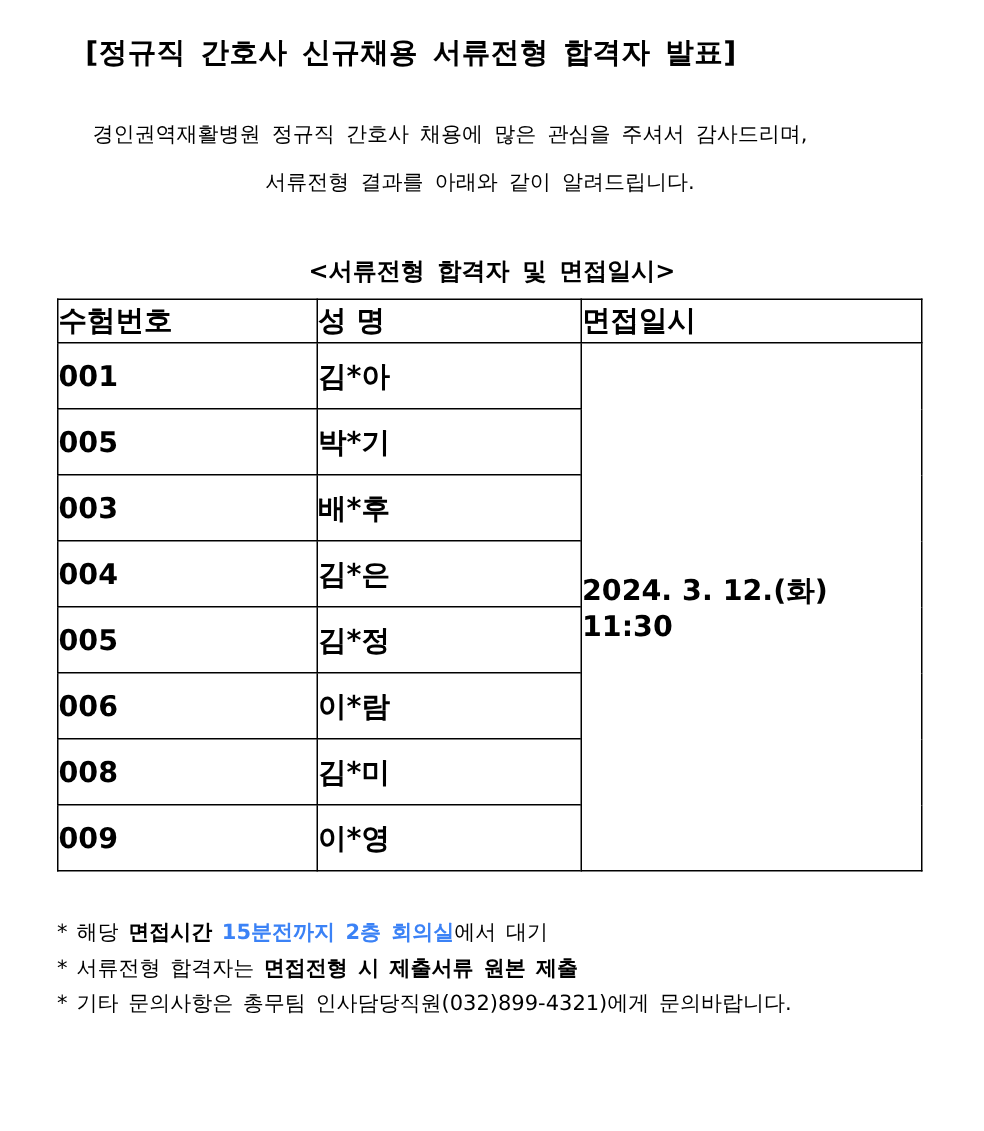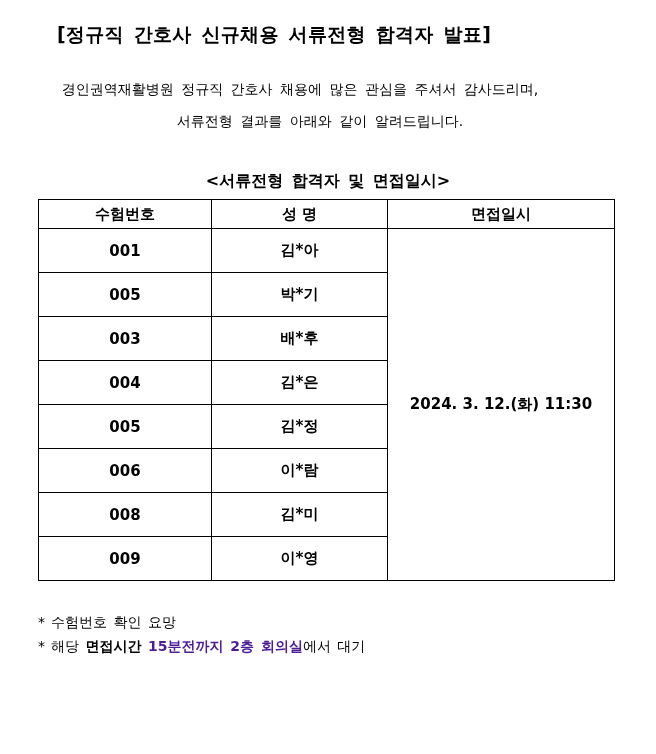--- a/index.html
+++ b/index.html
@@ -49,43 +49,43 @@
     table.results {
       position: absolute;
       left: 38px;
       top: 199px;
       width: 576px;
       border-collapse: collapse;
       table-layout: fixed;
     }
     table.results th, table.results td {
       border: 1.5px solid #000;
-      text-align: center;
+      text-align: left;
       vertical-align: middle;
-      font-size: 15px;
+      font-size: 19px;
       font-weight: bold;
       padding: 0;
     }
     table.results th { height: 28px; }
     table.results td { height: 43px; }
     col.c1 { width: 173px; }
     col.c2 { width: 176px; }
     col.c3 { width: 227px; }
     .notes {
       position: absolute;
       left: 38px;
       top: 611px;
       font-size: 14px;
       line-height: 23.5px;
       word-spacing: 2px;
     }
     .notes .row { white-space: nowrap; }
     .notes .bullet { margin-right: 6px; }
     .b { font-weight: bold; }
-    .red { color: #4c1d95; font-weight: bold; }
+    .red { color: #3b82f6; font-weight: bold; }
   </style>
 </head>
 <body>
 
 <div class="title">[정규직 간호사 신규채용 서류전형 합격자 발표]</div>
 
 <div class="intro l1">경인권역재활병원 정규직 간호사 채용에 많은 관심을 주셔서 감사드리며,</div>
 <div class="intro l2">서류전형 결과를 아래와 같이 알려드립니다.</div>
 
 <div class="table-caption">&lt;서류전형 합격자 및 면접일시&gt;</div>
@@ -135,18 +135,21 @@
     </tr>
     <tr>
       <td>009</td>
       <td>이*영</td>
     </tr>
   </tbody>
 </table>
 
 <div class="notes">
   <div class="row">
-    <span class="bullet">*</span><span>수험번호 확인 요망</span>
+    <span class="bullet">*</span><span>해당 </span><span class="b">면접시간</span><span> </span><span class="red">15분전까지 2층 회의실</span><span>에서 대기</span>
   </div>
   <div class="row">
-    <span class="bullet">*</span><span>해당 </span><span class="b">면접시간</span><span> </span><span class="red">15분전까지 2층 회의실</span><span>에서 대기</span>
+    <span class="bullet">*</span><span>서류전형 합격자는 </span><span class="b">면접전형 시 제출서류 원본 제출</span>
+  </div>
+  <div class="row">
+    <span class="bullet">*</span><span>기타 문의사항은 총무팀 인사담당직원(032)899-4321)에게 문의바랍니다.</span>
   </div>
 </div>
 
 </body></html>

